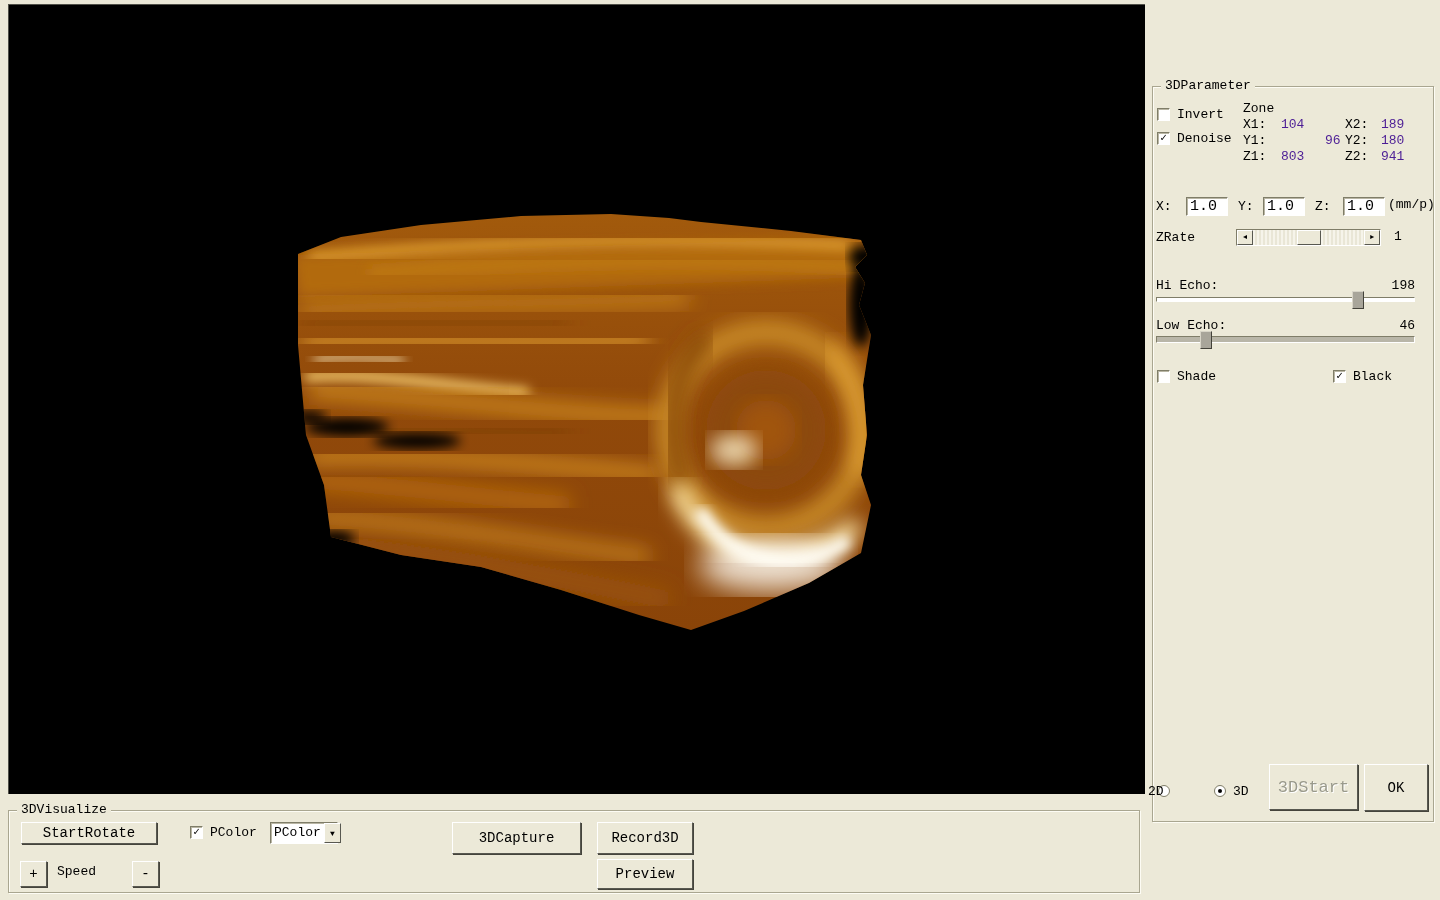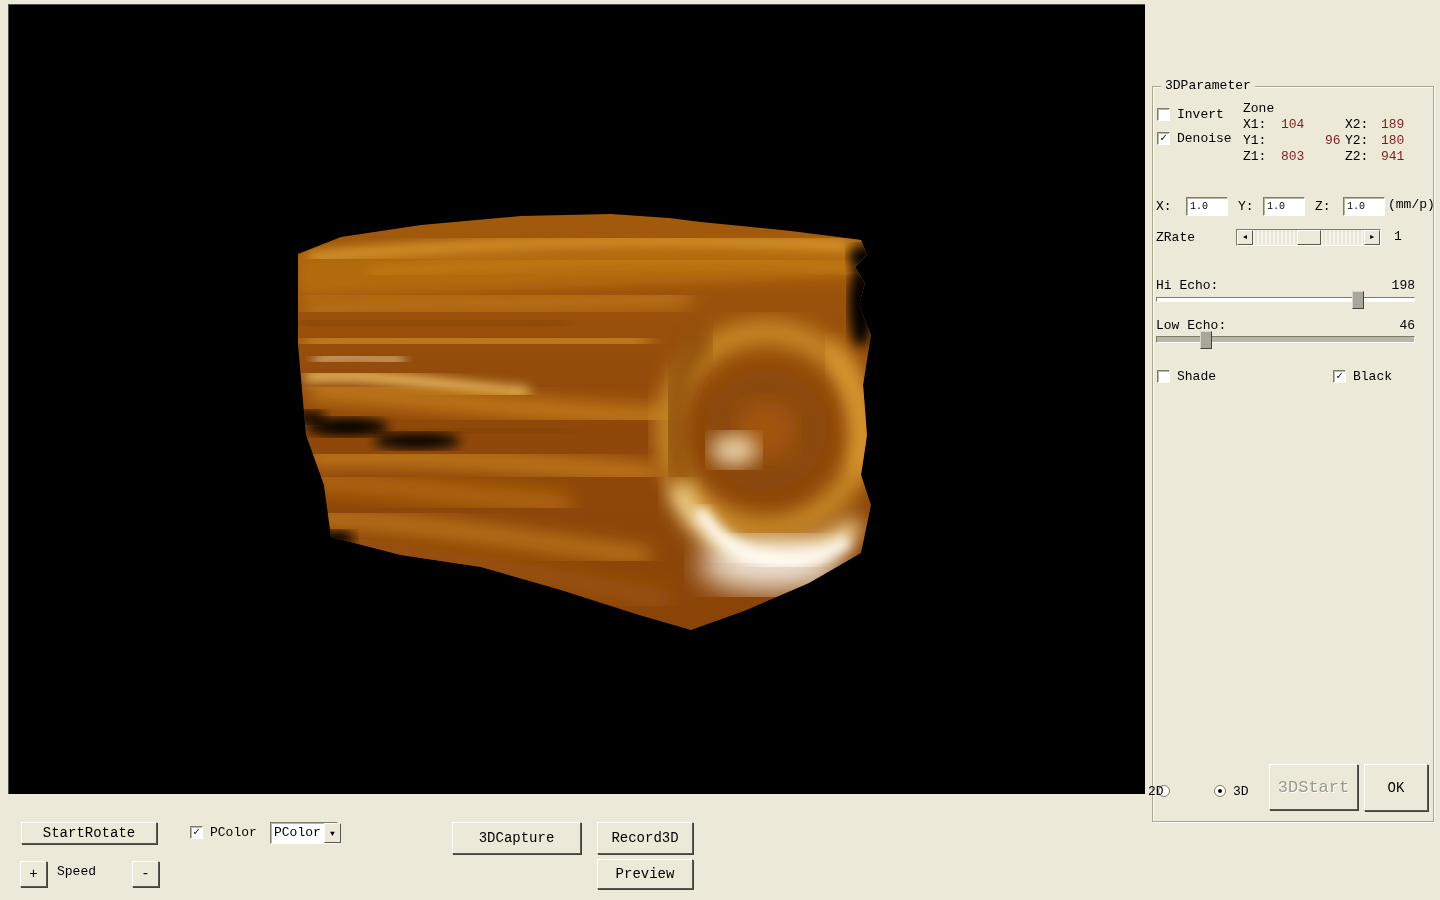--- a/index.html
+++ b/index.html
@@ -13,34 +13,34 @@
     background:#000;border-left:1px solid #505048;border-top:1px solid #505048;
   }
   .groupbox{
     position:absolute;border:1px solid #a9a690;
     box-shadow:1px 1px 0 #fdfcf4, inset 1px 1px 0 #fdfcf4;
   }
   .grouplabel{
     position:absolute;top:-9px;left:8px;background:#ece9d8;padding:0 4px;line-height:16px;
   }
   .lbl{position:absolute;white-space:nowrap;line-height:16px;}
-  .blue{color:#7f1d1d;}
+  .blue{color:#4c1d95;}
   .btn{
     position:absolute;background:#ece9d8;text-align:center;
     border:1px solid;border-color:#ffffff #585850 #585850 #ffffff;
     box-shadow:1px 1px 0 #45443c;box-sizing:border-box;
     display:flex;align-items:center;justify-content:center;cursor:default;
     font-family:inherit;font-size:14px;
   }
   .btn.disabled{color:#9a9a8c;text-shadow:1px 1px 0 #fff;font-size:17px;}
   .txtinput{
     position:absolute;background:#fff;box-sizing:border-box;
     border:1px solid;border-color:#7f7d68 #fff #fff #7f7d68;
     box-shadow:inset 1px 1px 0 #b9b6a4;
-    font-family:inherit;font-size:10px;padding:1px 3px;line-height:15px;
+    font-family:inherit;font-size:15px;padding:1px 3px;line-height:15px;
   }
   .checkbox{
     position:absolute;width:13px;height:13px;background:#fff;box-sizing:border-box;
     border:1px solid;border-color:#7f7d68 #fff #fff #7f7d68;
     box-shadow:inset 1px 1px 0 #b9b6a4;
     display:flex;align-items:center;justify-content:center;
     font-size:11px;font-weight:bold;line-height:11px;
   }
   .radio{
     position:absolute;width:12px;height:12px;border-radius:50%;background:#fff;
@@ -222,20 +222,23 @@
 
   <div class="radio" style="left:1158px;top:785px;"></div>
   <span class="lbl" style="left:1148px;top:784px;">2D</span>
   <div class="radio" style="left:1214px;top:785px;">
       <span class="dot"></span>
     </div>
   <span class="lbl" style="left:1233px;top:784px;">3D</span>
   <div class="btn disabled" style="left:1269px;top:764px;width:89px;height:46px;">3DStart</div>
   <div class="btn" style="left:1364px;top:764px;width:64px;height:47px;">OK</div>
 
+  <div class="groupbox" style="left:8px;top:810px;width:1130px;height:81px;">
+    <span class="grouplabel">3DVisualize</span>
+  </div>
 
   <div class="btn" style="left:21px;top:822px;width:136px;height:22px;">StartRotate</div>
 
   <div class="btn" style="left:20px;top:861px;width:27px;height:26px;">+</div>
   <span class="lbl" style="left:57px;top:864px;">Speed</span>
   <div class="btn" style="left:132px;top:861px;width:27px;height:26px;">-</div>
 
   <div class="checkbox" style="left:190px;top:826px;">
     <span>✓</span>
   </div>

